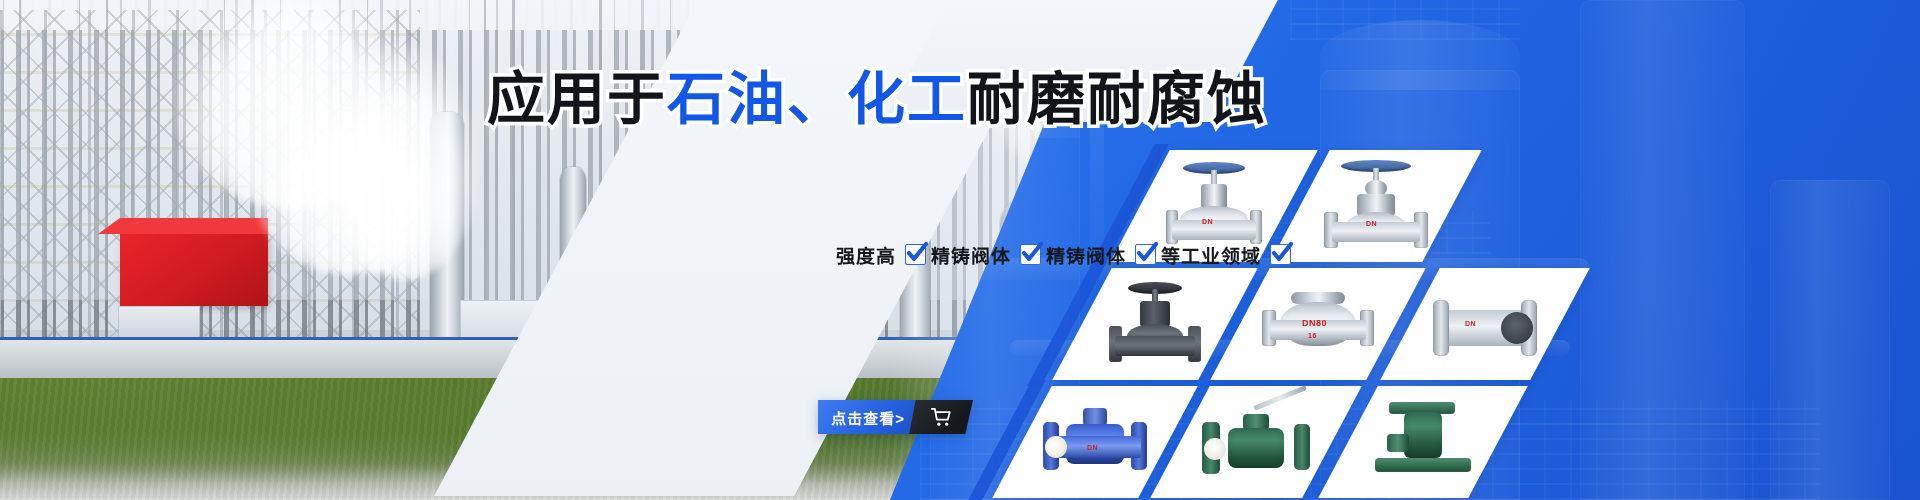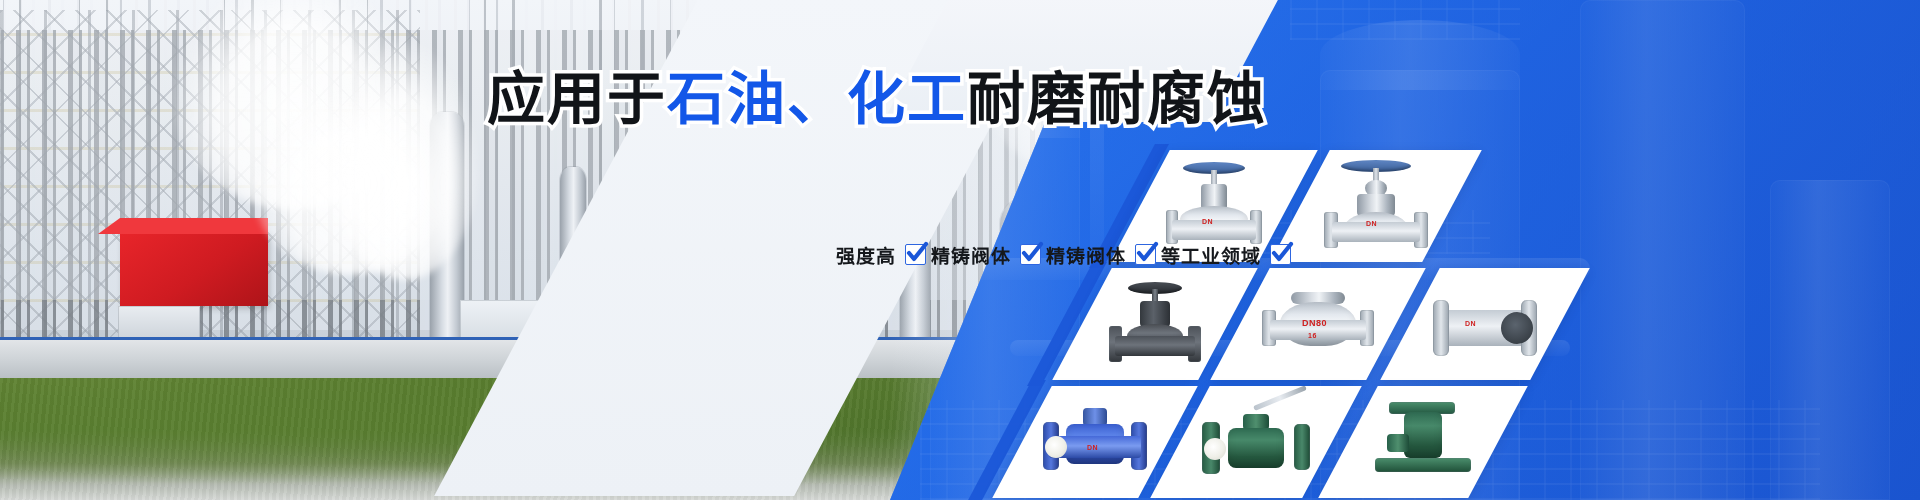--- a/index.html
+++ b/index.html
@@ -505,15 +505,25 @@
       <div class="feature">
         <span>等工业领域</span>
         <span class="checkbox">
           <svg viewBox="0 0 26 26">
               <path d="M5 13 L10 19 L22 4" fill="none" stroke="#1b57d8" stroke-width="4.2" stroke-linecap="round" stroke-linejoin="round"></path>
             </svg>
         </span>
       </div>
     </div>
 
+    <div class="cta">
+      <div class="cta-label">点击查看&gt;</div>
+      <div class="cta-cart">
+        <svg viewBox="0 0 24 24">
+          <path d="M2 3 H5 L7.2 14.2 H18.6 L20.6 6.4 H6.2" fill="none" stroke="#ffffff" stroke-width="1.9" stroke-linecap="round" stroke-linejoin="round"></path>
+          <circle cx="9.2" cy="19" r="1.7" fill="#ffffff"></circle>
+          <circle cx="17.4" cy="19" r="1.7" fill="#ffffff"></circle>
+        </svg>
+      </div>
+    </div>
 
   </div>
 </div>
 
 </body></html>

